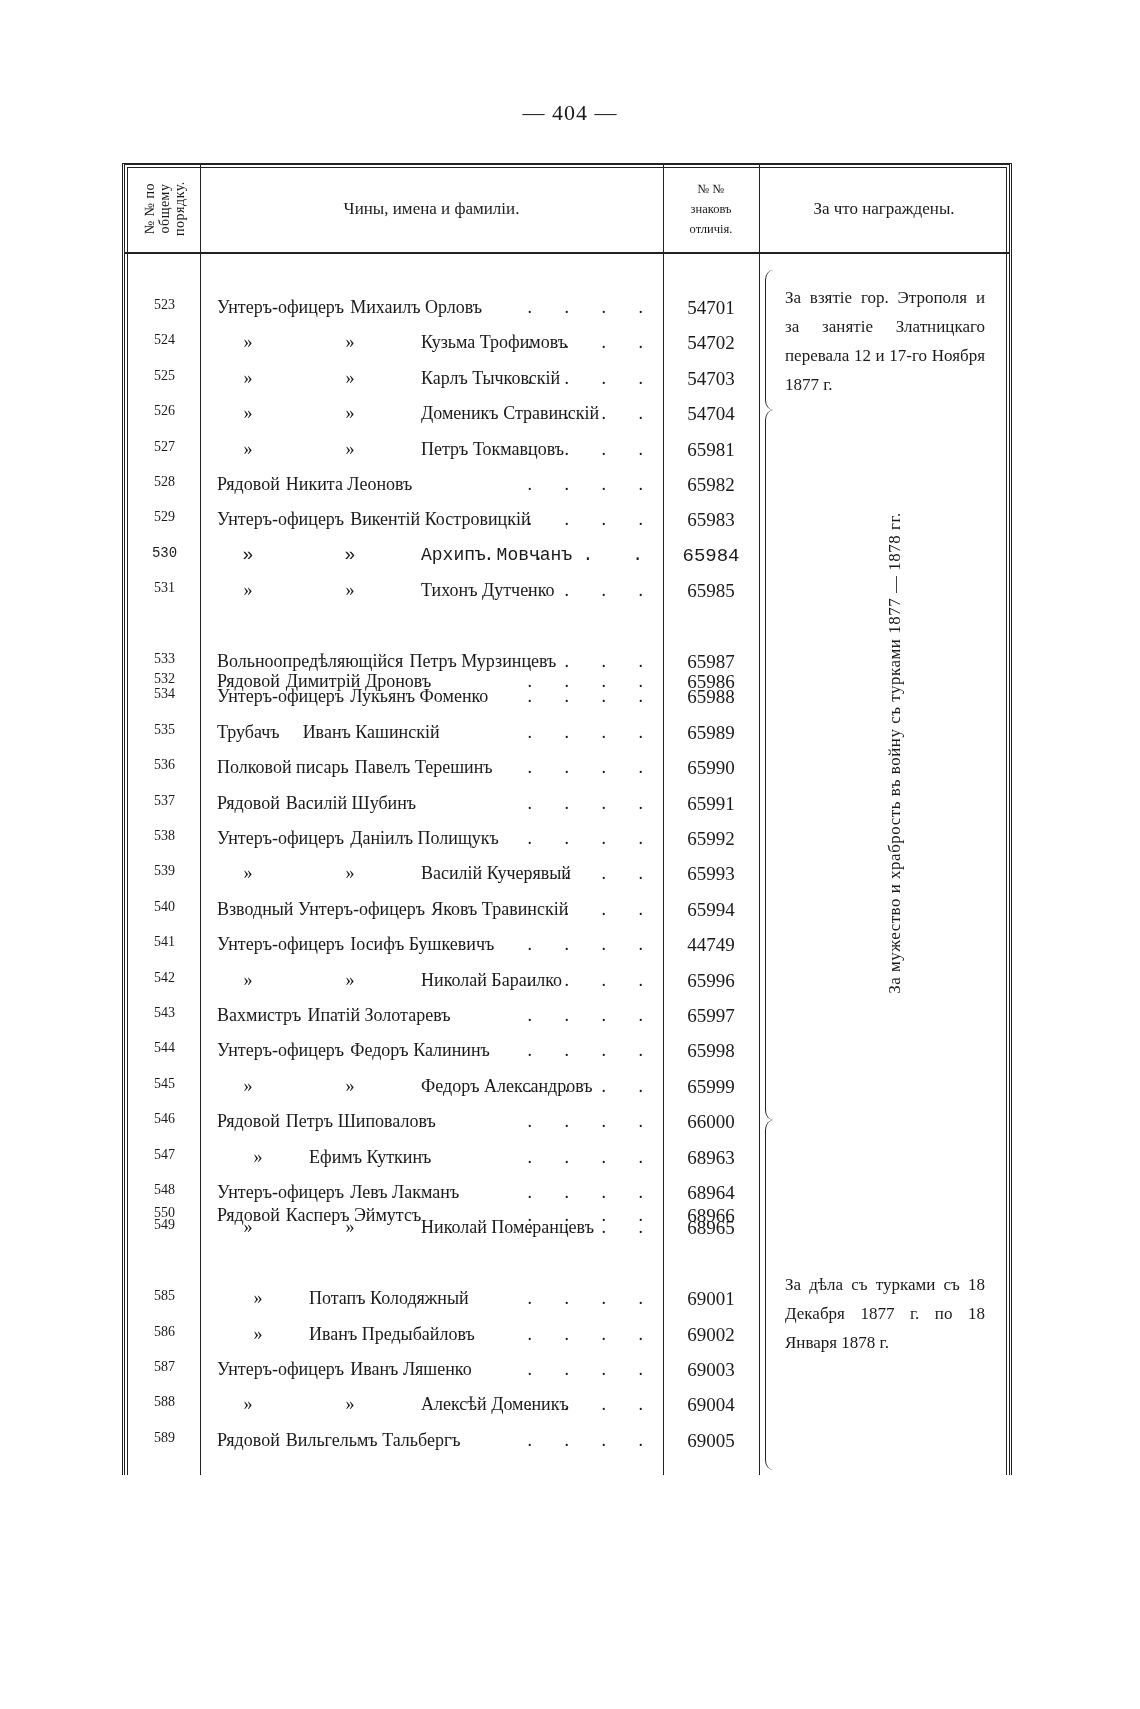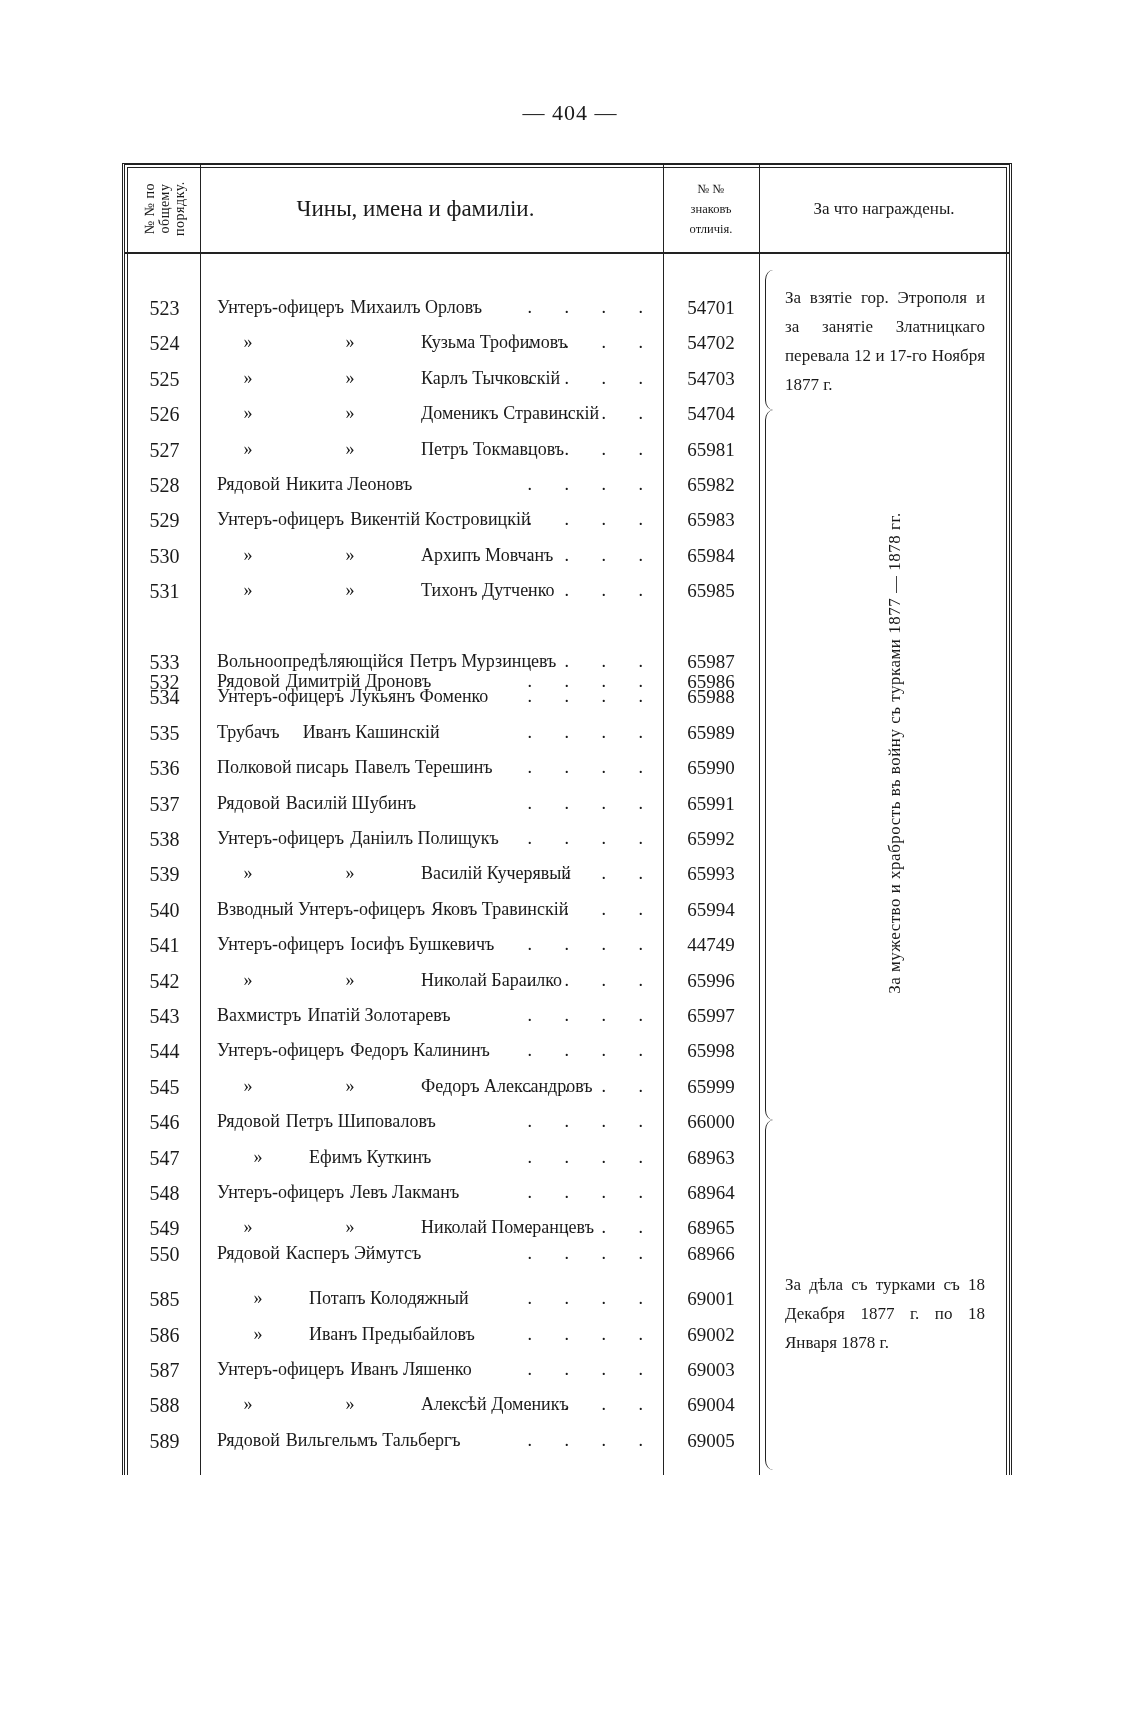--- a/index.html
+++ b/index.html
@@ -7,25 +7,25 @@
        font-family:"Liberation Serif","DejaVu Serif",serif;color:#1a1a1a;}
   .page-num{position:absolute;top:100px;left:0;width:1140px;text-align:center;font-size:22px;letter-spacing:1px;}
   .tbl{position:absolute;left:122px;top:163px;width:890px;height:1312px;
        border-left:3px double #222;border-right:3px double #222;border-top:2px solid #222;box-sizing:border-box;}
   .tbl::before{content:"";position:absolute;left:2px;right:2px;top:2px;bottom:0;border-left:1px solid #222;border-right:1px solid #222;border-top:1px solid #222;}
   .vline{position:absolute;top:0;bottom:0;width:0;border-left:1.5px solid #222;}
   .hline{position:absolute;left:0;right:0;top:87px;border-top:2px solid #222;}
   .hdr{position:absolute;top:0;height:87px;display:flex;align-items:center;justify-content:center;text-align:center;}
   .hdr-num{left:4px;width:71px;}
   .hdr-num .rot{transform:rotate(-90deg);font-size:14px;line-height:15px;white-space:nowrap;letter-spacing:0.5px;}
-  .hdr-name{left:59px;width:463px;font-size:23px;}
+  .hdr-name{left:75px;width:463px;font-size:17px;}
   .hdr-badge{left:538px;width:96px;font-size:12.5px;line-height:20px;}
   .hdr-reason{left:634px;width:250px;font-size:17px;}
   .row{position:absolute;left:0;width:634px;height:35px;}
-  .cell-num{position:absolute;left:4px;width:71px;text-align:center;font-size:20px;top:4px;}
+  .cell-num{position:absolute;left:4px;width:71px;text-align:center;font-size:14px;top:4px;}
   .cell-name{position:absolute;left:92px;width:440px;font-size:18px;top:4px;white-space:nowrap;overflow:hidden;}
   .cell-name .dots{position:absolute;right:0;top:0;letter-spacing:14px;}
   .cell-badge{position:absolute;left:538px;width:96px;text-align:center;font-size:19px;top:4px;}
   .ditto{display:inline-block;width:62px;text-align:center;}
   .brace{position:absolute;left:640px;width:8px;border-left:1.5px solid #222;border-top-left-radius:8px 10px;border-bottom-left-radius:8px 10px;}
   .reason{position:absolute;font-size:17px;line-height:29px;text-align:justify;}
   .reason-rot{position:absolute;transform-origin:center;transform:rotate(-90deg);white-space:nowrap;font-size:17px;letter-spacing:0.5px;}
 </style>
 </head>
 <body>
@@ -84,21 +84,21 @@
       <div class="row" style="top: 305px;">
         <div class="cell-num">528</div>
         <div class="cell-name"><span style="margin-right: 6px;">Рядовой</span><span>Никита Леоновъ</span><span class="dots">. . . .</span></div>
         <div class="cell-badge">65982</div>
       </div>
       <div class="row" style="top: 340.4px;">
         <div class="cell-num">529</div>
         <div class="cell-name"><span style="margin-right: 6px;">Унтеръ-офицеръ</span><span>Викентій Костровицкій</span><span class="dots">. . . .</span></div>
         <div class="cell-badge">65983</div>
       </div>
-      <div class="row" style="top: 375.8px;">
+      <div class="row" style="top: 375.8px; font-family: Liberation Mono, monospace;">
         <div class="cell-num">530</div>
         <div class="cell-name"><span class="ditto">»</span><span class="ditto" style="margin-left: 40px; margin-right: 40px;">»</span><span>Архипъ Мовчанъ</span><span class="dots">. . . .</span></div>
         <div class="cell-badge">65984</div>
       </div>
       <div class="row" style="top: 411.2px;">
         <div class="cell-num">531</div>
         <div class="cell-name"><span class="ditto">»</span><span class="ditto" style="margin-left: 40px; margin-right: 40px;">»</span><span>Тихонъ Дутченко</span><span class="dots">. . . .</span></div>
         <div class="cell-badge">65985</div>
       </div>
       <div class="row" style="top: 470px; margin-top: 32px;">
@@ -184,21 +184,21 @@
       <div class="row" style="top: 1013px;">
         <div class="cell-num">548</div>
         <div class="cell-name"><span style="margin-right: 6px;">Унтеръ-офицеръ</span><span>Левъ Лакманъ</span><span class="dots">. . . .</span></div>
         <div class="cell-badge">68964</div>
       </div>
       <div class="row" style="top: 1048.4px;">
         <div class="cell-num">549</div>
         <div class="cell-name"><span class="ditto">»</span><span class="ditto" style="margin-left: 40px; margin-right: 40px;">»</span><span>Николай Померанцевъ</span><span class="dots">. . . .</span></div>
         <div class="cell-badge">68965</div>
       </div>
-      <div class="row" style="top: 1074px;">
+      <div class="row" style="top: 1036px;">
         <div class="cell-num">550</div>
         <div class="cell-name"><span style="margin-right: 6px;">Рядовой</span><span>Касперъ Эймутсъ</span><span class="dots">. . . .</span></div>
         <div class="cell-badge">68966</div>
       </div>
       <div class="row" style="top: 1119.2px;">
         <div class="cell-num">585</div>
         <div class="cell-name"><span class="ditto" style="margin-left: 10px; margin-right: 20px;">»</span><span>Потапъ Колодяжный</span><span class="dots">. . . .</span></div>
         <div class="cell-badge">69001</div>
       </div>
       <div class="row" style="top: 1154.6px;">

